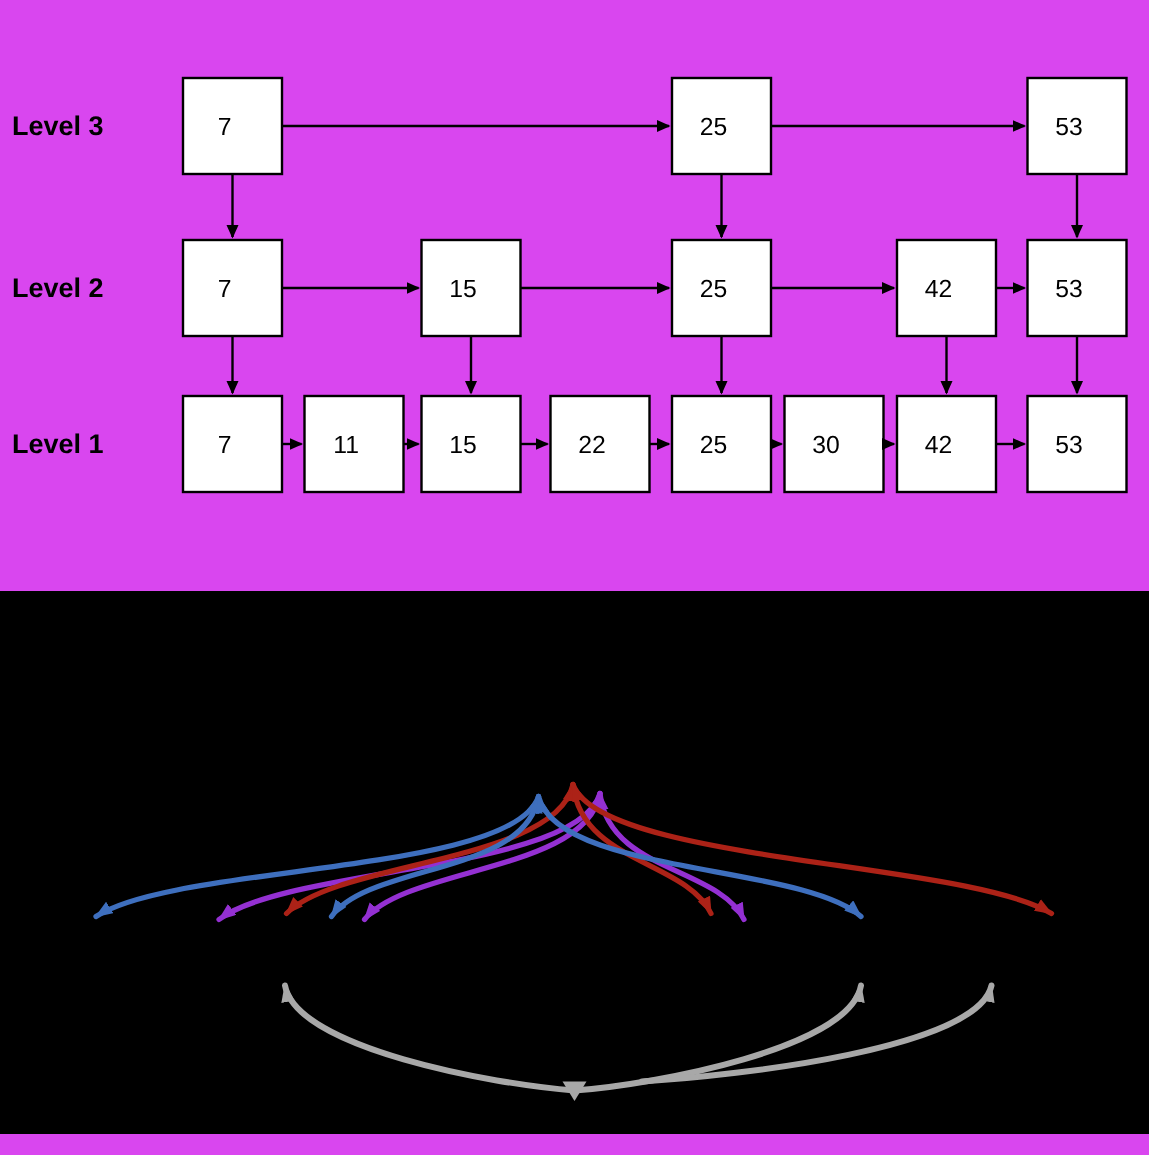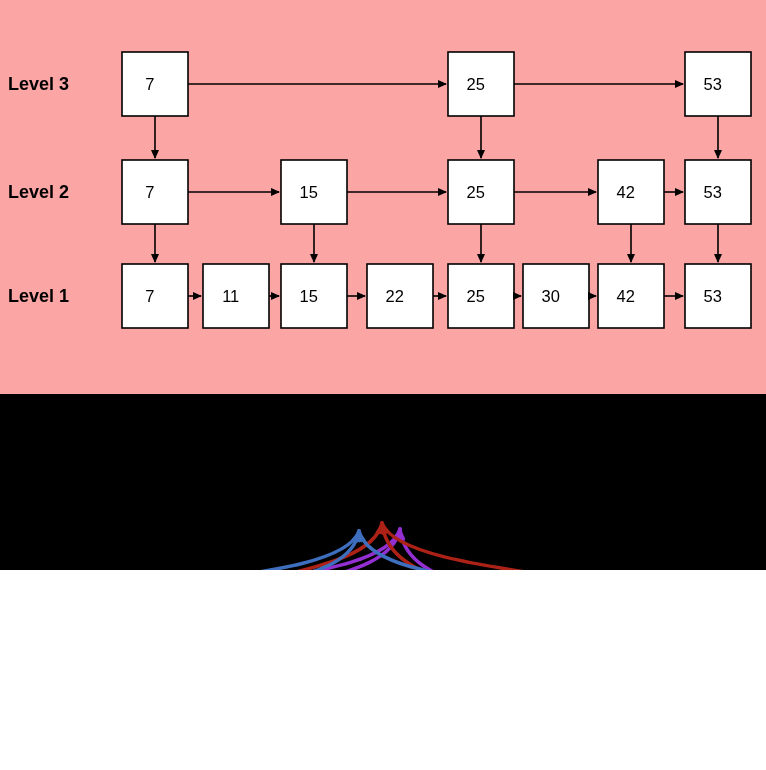--- a/index.html
+++ b/index.html
@@ -1,20 +1,20 @@
 <!DOCTYPE html>
 <html><head>
 <meta charset="utf-8">
 <style>
   html, body { margin: 0; padding: 0; background: #ffffff; }
   .stage {
     position: relative;
     width: 766px;
-    height: 570px;
-    background: #fca5a5;
+    height: 770px;
+    background: #d946ef;
     overflow: hidden;
     font-family: "Liberation Sans", sans-serif;
   }
   svg { display: block; }
   text { font-family: "Liberation Sans", sans-serif; fill: #000000; }
   .lvl { font-weight: bold; font-size: 18px; }
   .val { font-size: 16.5px; }
 </style>
 </head>
 <body>

